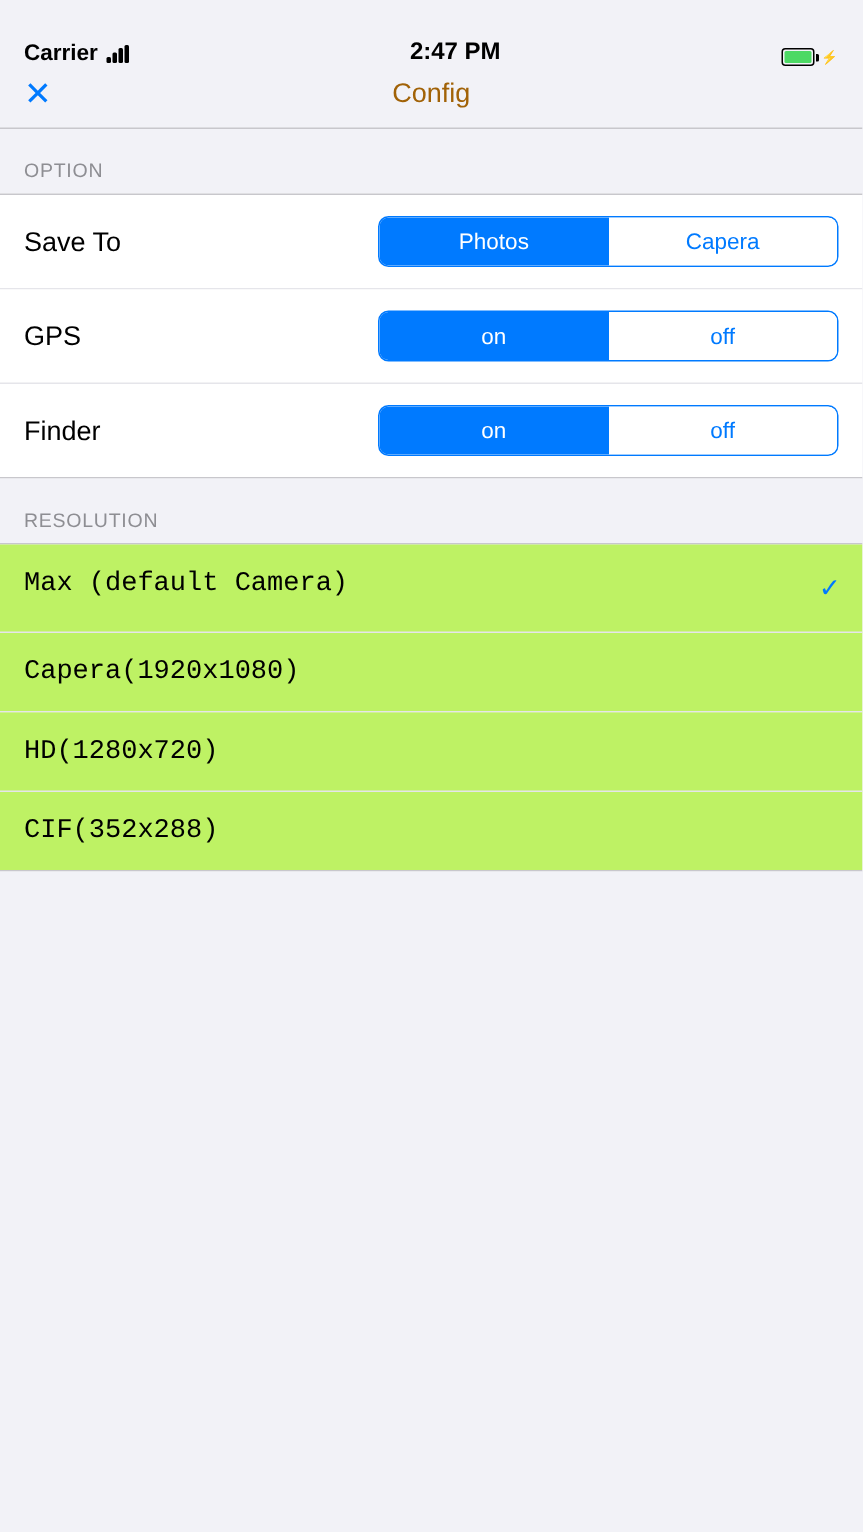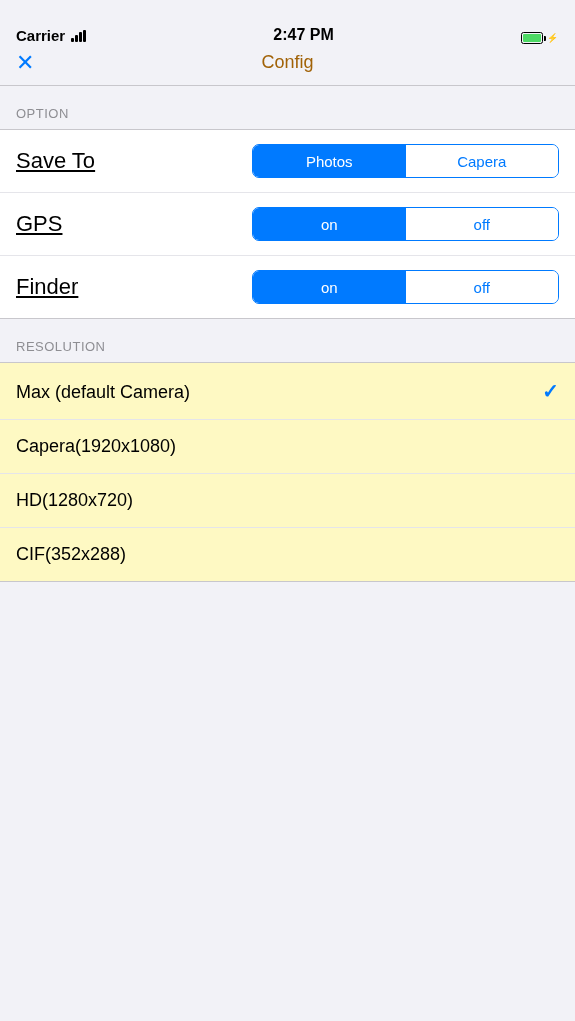--- a/index.html
+++ b/index.html
@@ -120,23 +120,22 @@
       justify-content: space-between;
       padding: 14px 16px;
       border-bottom: 1px solid #e5e5ea;
       background: #fff;
     }
     .option-row:last-child {
       border-bottom: none;
     }
 
     .option-label {
-      font-size: 22px;
-      color: #000;
-      text-decoration: underline;
+      font-size: 18px;
+      color: #000;
     }
 
     
     .segmented {
       display: flex;
       border: 1.5px solid #007aff;
       border-radius: 7px;
       overflow: hidden;
       height: 34px;
       width: 307px;
@@ -159,26 +158,27 @@
 
     
     .resolution-section {
       background: #fff;
       border-top: 1px solid #c8c7cc;
       border-bottom: 1px solid #c8c7cc;
     }
 
     .resolution-row {
       display: flex;
-      align-items: flex-end;
+      align-items: flex-start;
       justify-content: space-between;
       padding: 16px 16px;
       border-bottom: 1px solid #e5e5ea;
-      background: #fef9c3;
+      background: #bef264;
       cursor: pointer;
+      font-family: Liberation Mono, monospace;
     }
     .resolution-row:last-child {
       border-bottom: none;
     }
 
     .resolution-label {
       font-size: 18px;
       color: #000;
     }
 

